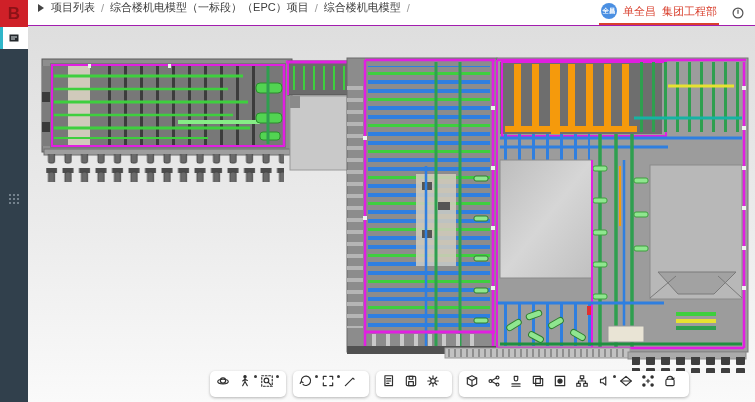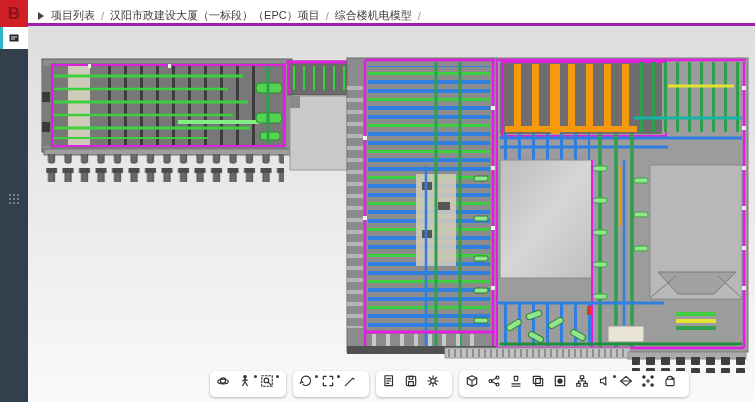--- a/index.html
+++ b/index.html
@@ -6,21 +6,21 @@
     --magenta:#e11fe1; --green:#3ecf3e; --green-dark:#2f9f4f; --blue:#2f7fe0;
     --orange:#f59a0c; --yellow:#e6e231; --teal:#17b3a3; --accent-red:#d9402e;
     --avatar-blue:#4a8fe2; --sidebar-bg:#31404c; --active-cyan:#2fb6c9; --logo-red:#cf2028;
   }
   *{box-sizing:border-box;margin:0;padding:0}
   html,body{width:755px;height:402px;overflow:hidden}
   body{font-family:"Liberation Sans",sans-serif;position:relative;background:#fff}
 
   
   .topbar{position:absolute;left:28px;top:0;right:0;height:26px;background:#fff;
-    border-bottom:3px solid #a21caf;display:flex;align-items:flex-end;justify-content:space-between;
+    border-bottom:1px solid #a21caf;display:flex;align-items:flex-start;justify-content:space-between;
     padding:0 10px 0 10px;z-index:30}
   .bc{display:flex;align-items:center;gap:5px;font-size:11px;color:#3c3c3c;white-space:nowrap}
   .bc .tri{width:0;height:0;border-left:6px solid #444;border-top:4px solid transparent;
     border-bottom:4px solid transparent;margin-right:2px}
   .bc .sep{color:#9a9a9a;margin:0 1px}
   .bc .crumb{cursor:pointer}
   .tb-right{display:flex;align-items:center;gap:8px}
   .userline{display:flex;align-items:center;gap:6px;border-bottom:2px solid var(--accent-red);
     padding:3px 2px 4px 2px}
   .avatar{width:16px;height:16px;border-radius:50%;background:var(--avatar-blue);color:#fff;
@@ -84,25 +84,36 @@
     </span>
   </div>
 </div>
 
 <div class="topbar">
   <div class="bc">
     <span class="tri"></span>
     <span id="bc-items" style="display:flex;align-items:center;gap:5px">
         <span class="crumb">项目列表</span>
         <span class="sep">/</span>
-        <span class="crumb">汉阳市政建设大厦（一标段）（EPC）项目</span>
+        <span class="crumb">综合楼机电模型（一标段）（EPC）项目</span>
         <span class="sep">/</span>
         <span class="crumb">综合楼机电模型</span>
         <span class="sep">/</span>
       </span>
+  </div>
+  <div class="tb-right">
+    <div class="userline">
+      <span class="avatar">全昌</span>
+      <span class="redlink">单全昌</span>
+      <span class="redlink">集团工程部</span>
+    </div>
+    <svg class="power" viewBox="0 0 16 16">
+      <circle cx="8" cy="8" r="5.6" fill="none" stroke="#555" stroke-width="1.4"></circle>
+      <line x1="8" y1="4.6" x2="8" y2="8.4" stroke="#555" stroke-width="1.4" stroke-linecap="round"></line>
+    </svg>
   </div>
 </div>
 
 <div class="canvas">
 <svg width="727" height="376" viewBox="0 0 727 376">
   <defs>
     <pattern id="pCols" width="16" height="10" patternUnits="userSpaceOnUse">
       <rect width="3" height="10" fill="#3c3c3c"></rect>
     </pattern>
     <pattern id="pPipes" width="130" height="26" patternUnits="userSpaceOnUse">

